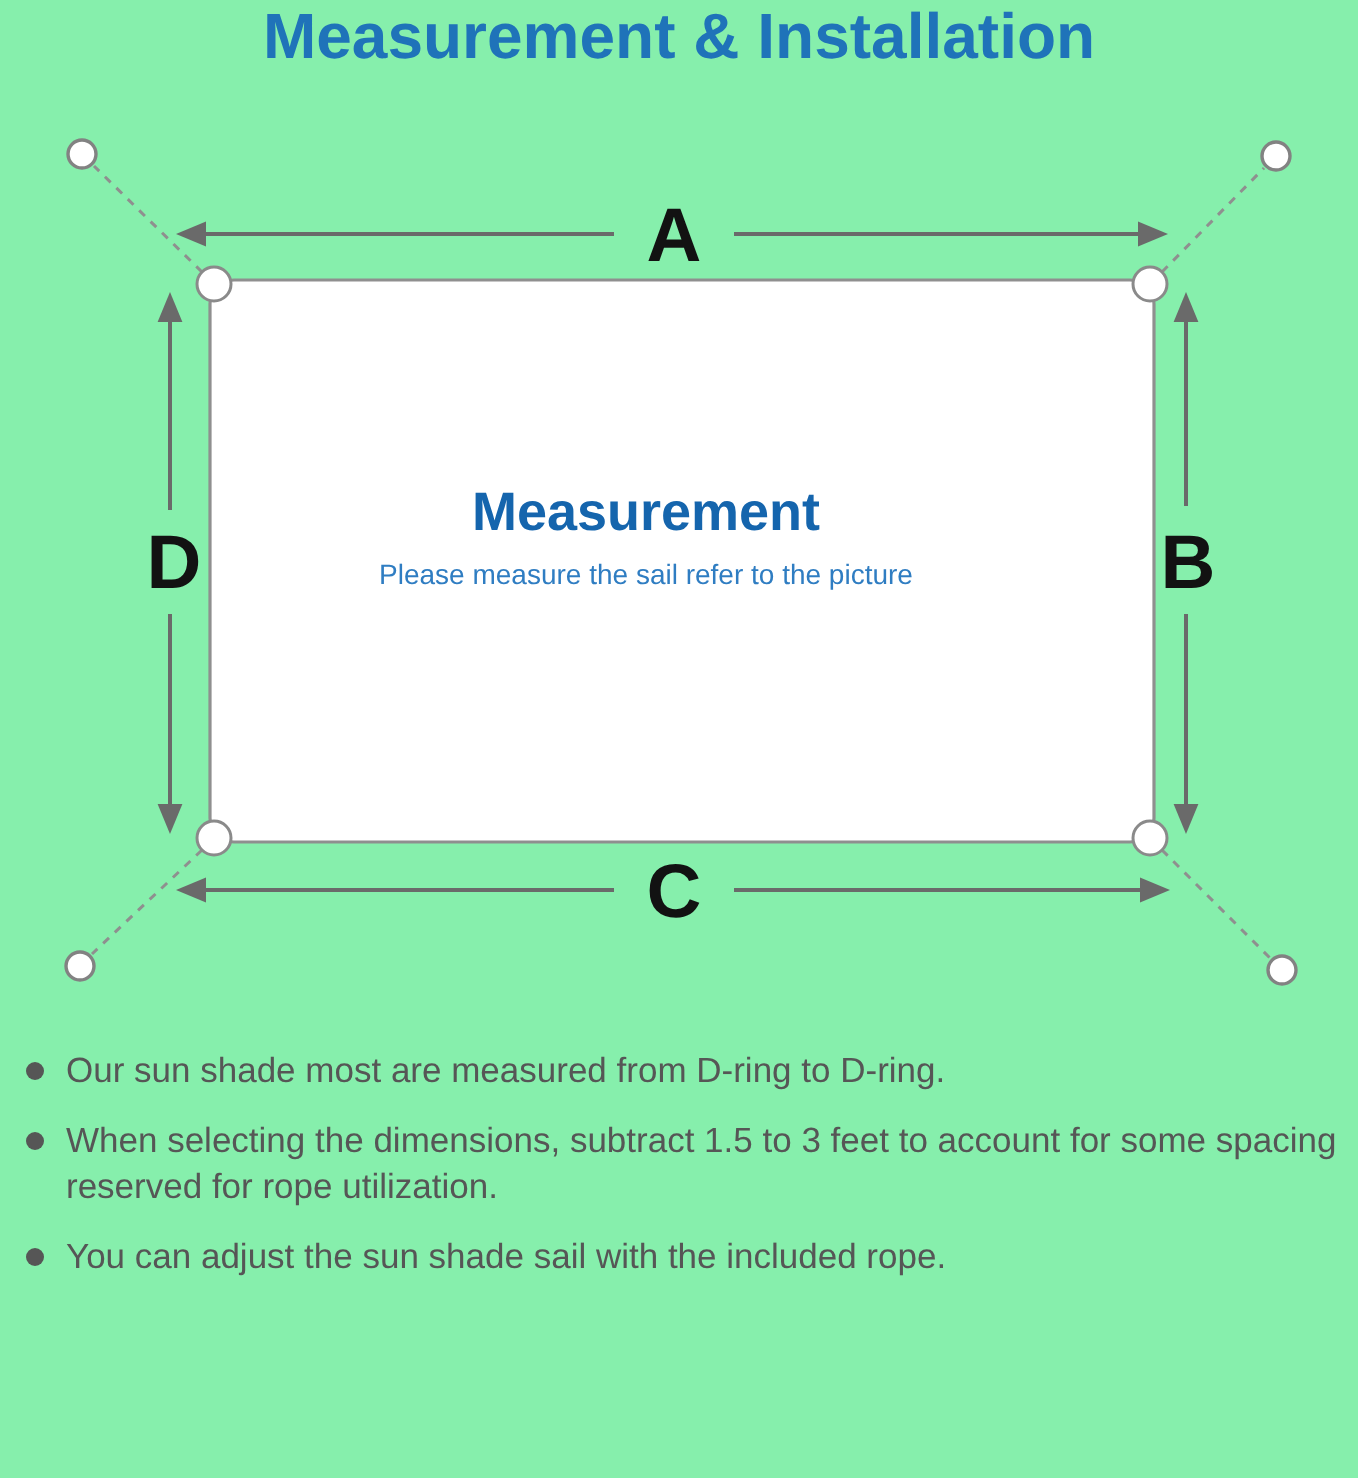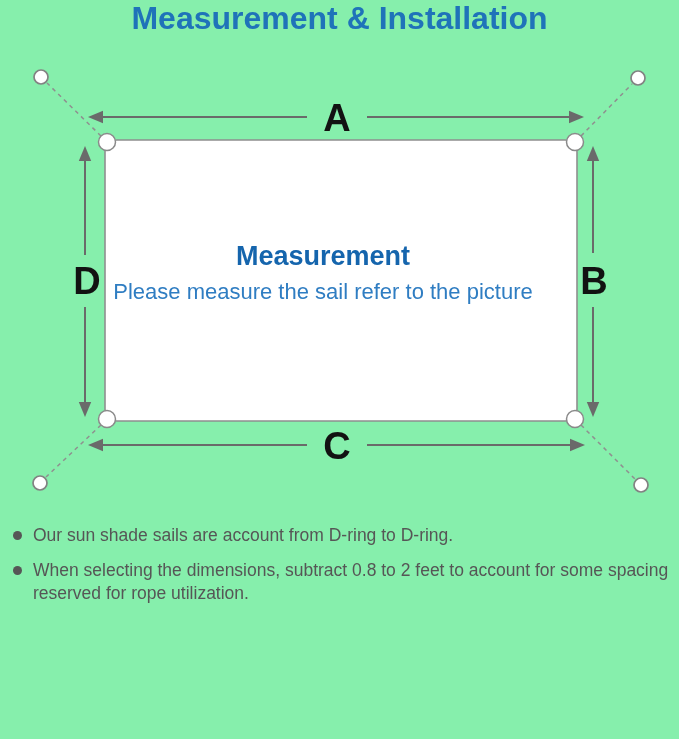--- a/index.html
+++ b/index.html
@@ -42,21 +42,21 @@
     pointer-events: none;
     padding-left: 10px;
   }
   .center-heading {
     font-size: 27px;
     font-weight: bold;
     color: #1565ad;
   }
   .center-subtitle {
     margin-top: 7px;
-    font-size: 22px;
+    font-size: 14px;
     color: #2f7dc2;
   }
   .notes {
     position: absolute;
     top: 524px;
     left: 13px;
     right: 5px;
     list-style: none;
   }
   .note-item {
@@ -145,21 +145,25 @@
   </div>
 
   <div class="center-text">
     <div class="center-heading">Measurement</div>
     <div class="center-subtitle">Please measure the sail refer to the picture</div>
   </div>
 
   <ul class="notes">
     <li class="note-item">
       <span class="bullet-dot"></span>
-      <span>Our sun shade sails are account from D-ring to D-ring.</span>
+      <span>Our sun shade most are measured from D-ring to D-ring.</span>
     </li>
     <li class="note-item">
       <span class="bullet-dot"></span>
-      <span>When selecting the dimensions, subtract 0.8 to 2 feet to account for some spacing reserved for rope utilization.</span>
+      <span>When selecting the dimensions, subtract 1.5 to 3 feet to account for some spacing reserved for rope utilization.</span>
+    </li>
+    <li class="note-item">
+      <span class="bullet-dot"></span>
+      <span>You can adjust the sun shade sail with the included rope.</span>
     </li>
   </ul>
 
 </div>
 
 </body></html>

